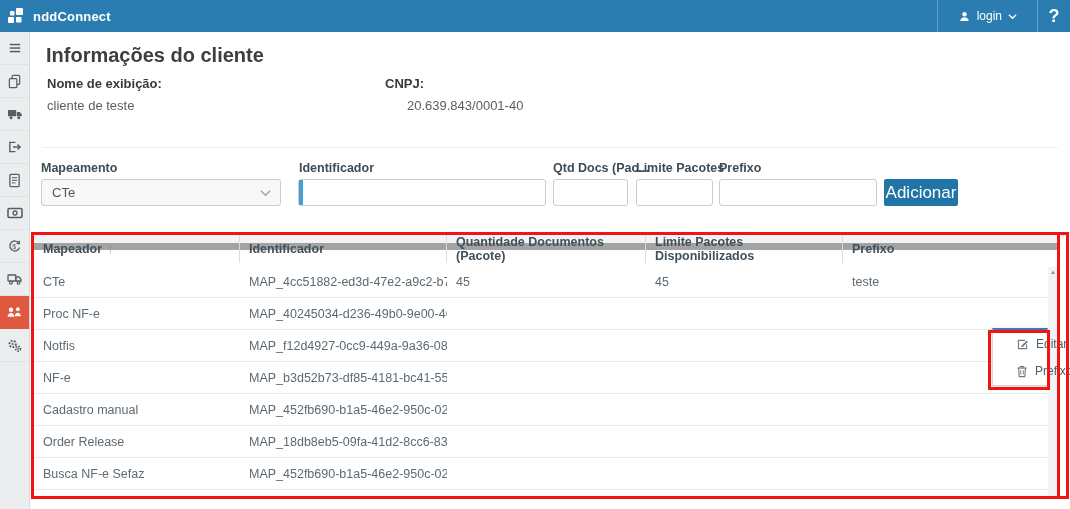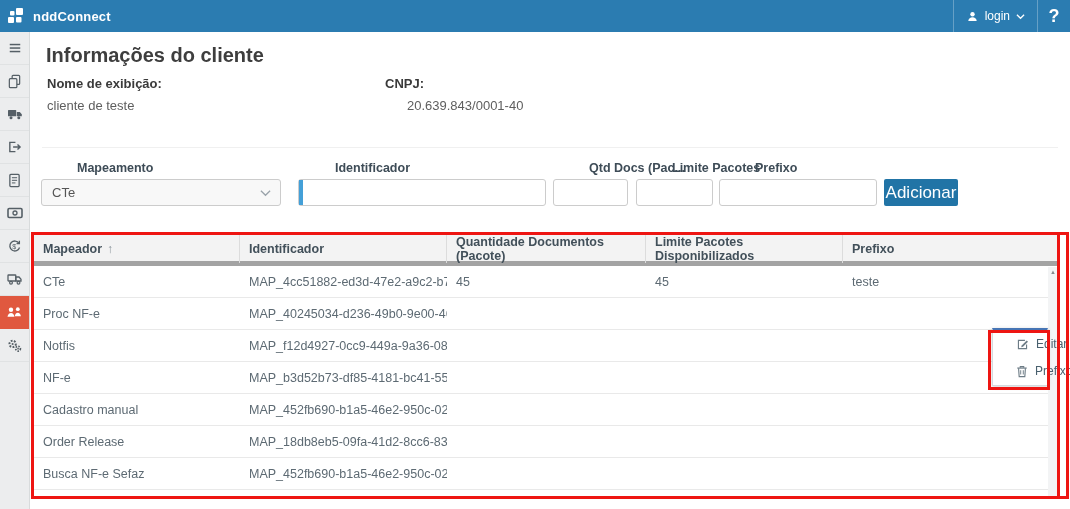--- a/index.html
+++ b/index.html
@@ -6,55 +6,55 @@
   html,body { width:1070px; height:509px; overflow:hidden; background:#fff;
     font-family:"Liberation Sans", sans-serif; }
   #app { position:relative; width:1070px; height:509px; background:#fff; overflow:hidden; }
 
   
   #topbar { position:absolute; left:0; top:0; width:1070px; height:32px;
     background:#2b7cb1; display:flex; align-items:center; color:#fff; }
   .logo-wrap { display:flex; align-items:center; margin-left:8px; gap:6px; }
   .brand { font-size:13px; font-weight:bold; letter-spacing:.2px; }
   .top-right { margin-left:auto; display:flex; height:100%; align-items:stretch; }
-  .login-box { display:flex; align-items:center; gap:6px; padding:0 12px;
+  .login-box { display:flex; align-items:center; gap:6px; padding:0 20px;
     border-left:1px solid rgba(255,255,255,.28); border-right:1px solid rgba(255,255,255,.28);
     font-size:12px; cursor:pointer; }
   .help-box { width:32px; display:flex; align-items:center; justify-content:center;
     font-size:18px; font-weight:bold; cursor:pointer; }
 
   
   #sidebar { position:absolute; left:0; top:32px; width:30px; height:477px;
     background:#ecedee; border-right:1px solid #d8dbdc; }
   .side-cell { height:33px; display:flex; align-items:center; justify-content:center;
     border-bottom:1px solid #e0e2e3; color:#555f66; cursor:pointer; }
   .side-cell.active { background:#e0583f; color:#fff; border-bottom-color:#e0583f; }
   .side-cell svg { display:block; }
 
   
   .page-title { position:absolute; left:46px; top:44px; font-size:20px; font-weight:600; color:#3e3e3e; }
   .info-label { position:absolute; top:76px; font-size:13px; font-weight:bold; color:#3a3a3a; }
   .info-value { position:absolute; top:98px; font-size:13px; color:#5e5e5e; }
   .divider { position:absolute; left:42px; top:147px; width:1016px; height:1px; background:#f0f0f0; }
 
   
-  .form-label { position:absolute; top:161px; font-size:12.5px; font-weight:bold; color:#3e4c57;margin-left:36px; }
+  .form-label { position:absolute; top:161px; font-size:12.5px; font-weight:bold; color:#3e4c57; }
   .ctl { position:absolute; top:179px; height:27px; border:1px solid #ccc; border-radius:3px;
     background:#fff; font-size:13px; color:#555; }
   .select { background:#f8f8f8; display:flex; align-items:center; padding-left:10px; cursor:pointer; }
   .select .chev { position:absolute; right:9px; top:9px; }
   input.ctl { padding:0 6px; outline:none; }
   .accent-bar { position:absolute; left:299px; top:180px; width:4px; height:25px; background:#44a0d8; z-index:2; }
   .btn-add { position:absolute; left:884px; top:179px; width:74px; height:27px; background:#2174a6;
     color:#fff; font-size:17px; border:none; border-radius:2px; cursor:pointer;
     display:flex; align-items:center; justify-content:center; }
 
   
-  .grid-header { position:absolute; left:34px; top:235px; width:1023px; height:31px;
-    background:#f3f3f3; border-bottom:5px solid #a3a3a3; display:grid;
+  .grid-header { position:absolute; left:34px; top:235px; width:1023px; height:15px;
+    background:#f3f3f3; border-bottom:7px solid #a3a3a3; display:grid;
     grid-template-columns:206px 207px 199px 197px 1fr; }
   .gh-cell { display:flex; align-items:center; padding-left:9px; gap:5px;
     font-size:12.5px; font-weight:bold; color:#42505a; border-right:1px solid #dcdcdc; cursor:pointer; }
   .gh-cell:last-child { border-right:none; }
   .sort-arrow { font-weight:normal; color:#8a949b; font-size:12px; }
   .grid-body { position:absolute; left:34px; top:266px; width:1014px; }
   .t-row { height:32px; display:grid; grid-template-columns:206px 207px 199px 197px 1fr;
     border-bottom:1px solid #e9e9e9; background:#fff; }
   .t-cell { display:flex; align-items:center; padding-left:9px; font-size:12.5px; color:#5d6a73;
     white-space:nowrap; overflow:hidden; }

